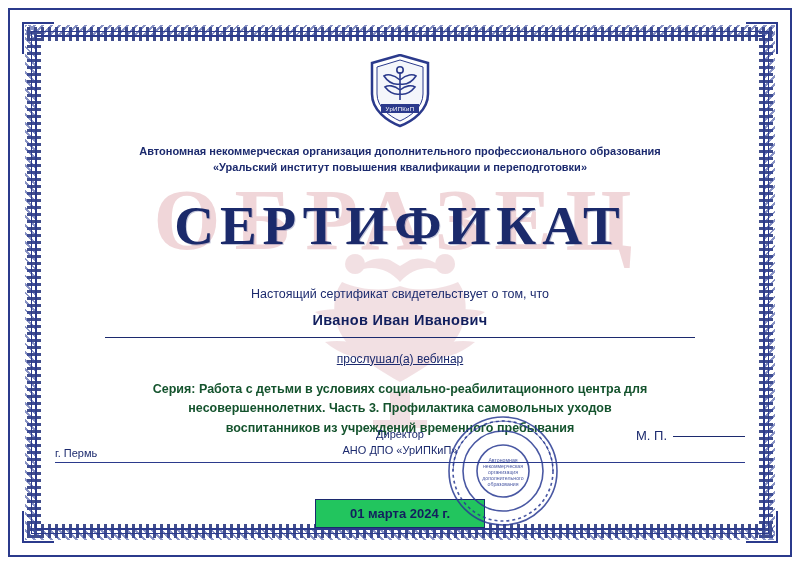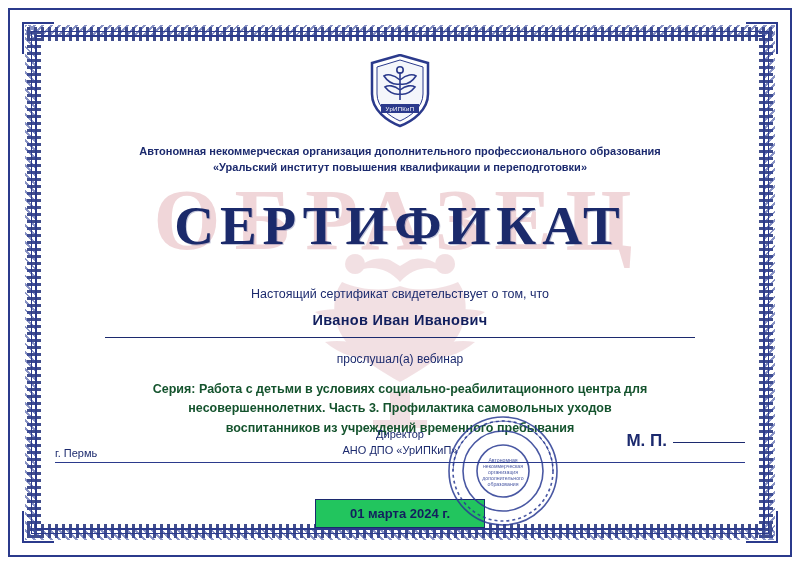--- a/index.html
+++ b/index.html
@@ -154,20 +154,21 @@
     font-weight: bold;
     color: #121f5e;
     letter-spacing: 0.3px;
   }
 
   .attended {
     font-size: 12px;
     color: #1c2a6e;
     margin-top: 14px;
     margin-bottom: 14px;
+    text-decoration: underline;
   }
 
   .course {
     font-size: 12.5px;
     font-weight: bold;
     line-height: 1.55;
     color: #14532d;
     margin: 8px auto 0 auto;
     max-width: 520px;
   }
@@ -192,25 +193,24 @@
     transform: translateX(-50%);
     bottom: 0;
     text-align: center;
     font-size: 11px;
     line-height: 1.45;
     color: #1c2a6e;
   }
   .footer-mp {
     position: absolute;
     right: 10px;
-    bottom: 8px;
-    font-size: 17px;
+    bottom: 16px;
+    font-size: 13px;
     color: #1c2a6e;
     white-space: nowrap;
-    font-weight: bold;
   }
   .mp-rule {
     display: inline-block;
     width: 72px;
     border-bottom: 1px solid #1c2a6e;
     margin-left: 6px;
     vertical-align: 3px;
   }
 
   .disclaimer {

